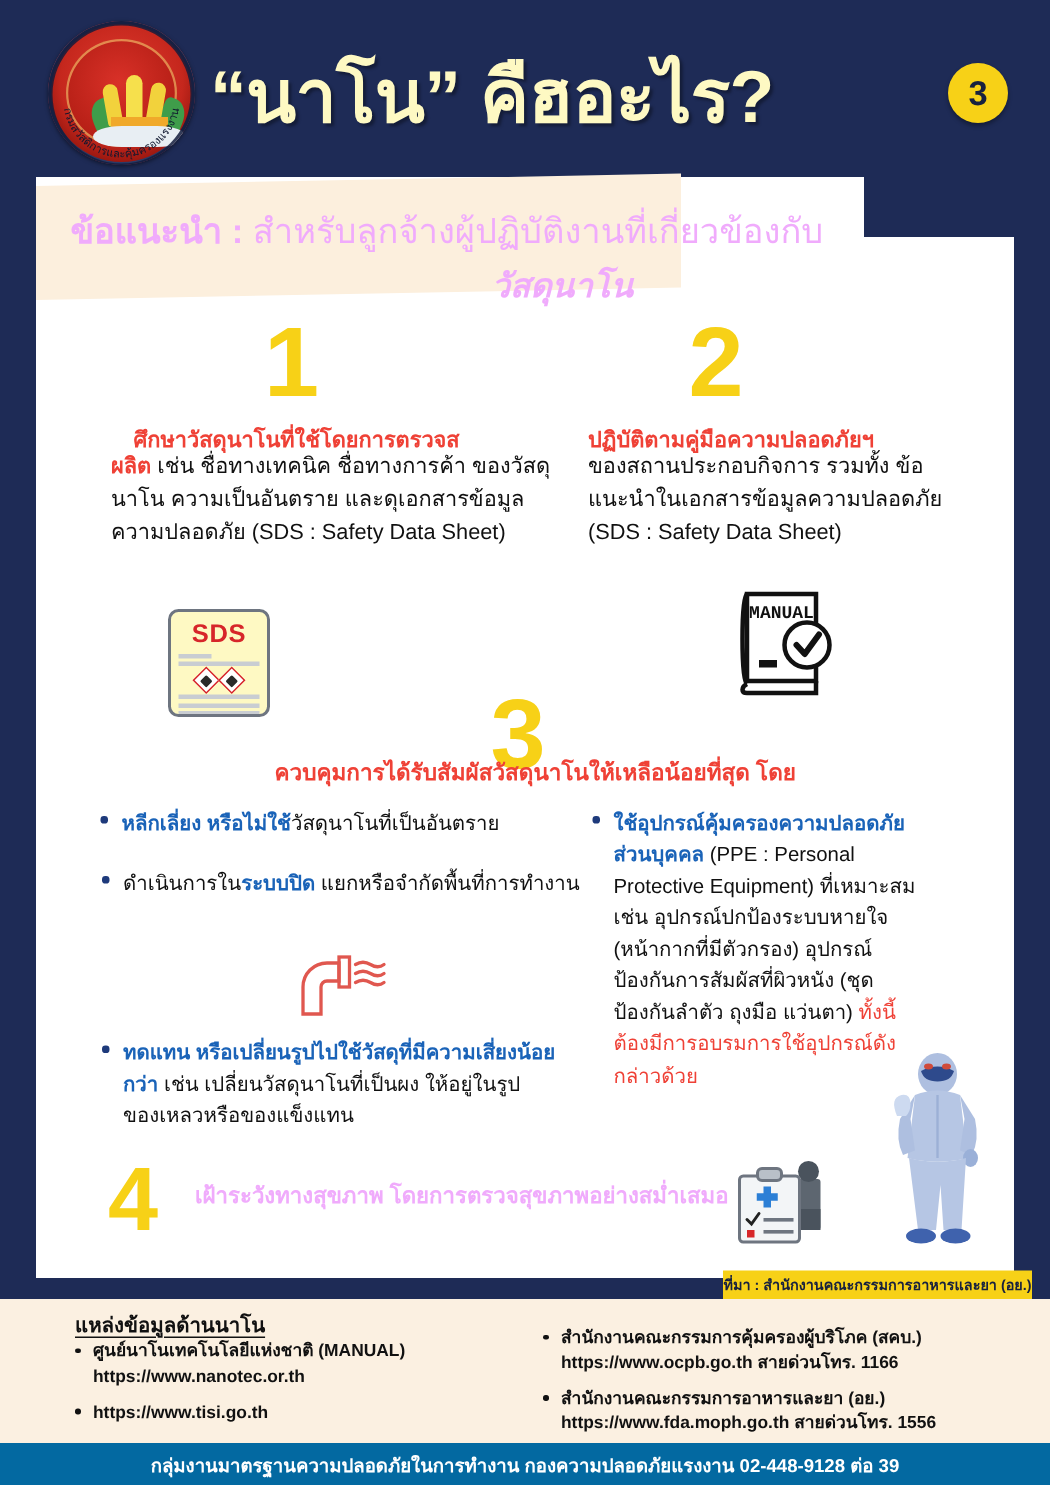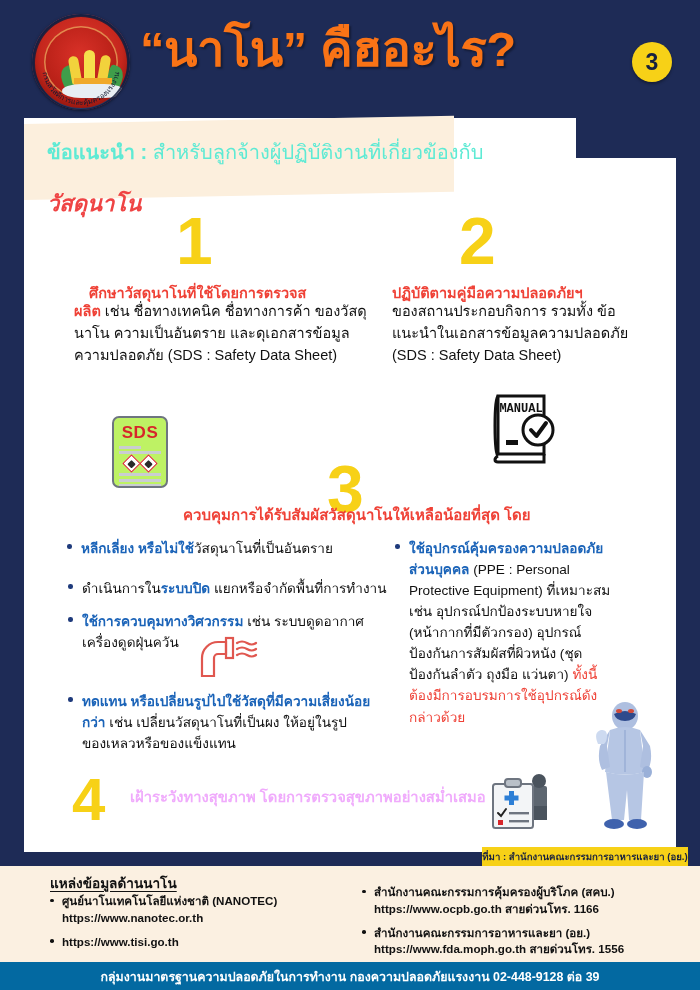--- a/index.html
+++ b/index.html
@@ -41,22 +41,22 @@
   .logo-base { position:absolute; left:18px; top:58px; width:62px; height:14px; background:#e8eef3; border-radius:50%/80%; }
   .logo-bowl { position:absolute; left:30px; top:52px; width:38px; height:12px; background:#f0a92a; border-radius:0 0 40% 40%; }
   .logo-ring {
     position:absolute; left:0; top:0; width:98px; height:98px; border-radius:50%;
     box-shadow: 0 0 0 3px rgba(20,28,60,.85) inset;
   }
   .logo-text-ring { position:absolute; inset:0; }
   .logo-text-ring svg { width:98px; height:98px; }
 
   .title {
-    position: absolute; left: 140px; top: 8px; width: 480px; height: 82px;
-    color: #f97316;
+    position: absolute; left: 140px; top: 24px; width: 480px; height: 82px;
+    color: #fef9c3;
     font-size: 49px; font-weight: bold; line-height: 82px;
     letter-spacing: -0.5px;
     text-shadow: 2px 2px 2px rgba(0,0,0,.35);
     white-space: nowrap;
   }
   .page-badge {
     position: absolute; left: 632px; top: 42px;
     width: 40px; height: 40px; border-radius: 50%;
     background: #f7d117; color: #17213f;
     font-size: 23px; font-weight: bold;
@@ -78,25 +78,25 @@
   .ribbon {
     position: absolute; left: 24px; top: 124px; width: 430px; height: 76px;
     background: #fcefdd;
     transform: skewY(-1.1deg);
     transform-origin: left top;
   }
   .ribbon-txt {
     position: absolute; left: 24px; top: 126px; width: 440px; height: 76px;
     padding: 10px 0 0 23px;
   }
-  .ribbon-l1 { font-size: 20px; color: #5eead4; white-space: nowrap; }
+  .ribbon-l1 { font-size: 23px; color: #f0abfc; white-space: nowrap; }
   .ribbon-l1 b { font-weight: bold; }
   .ribbon-l2 {
-    margin-top: 18px; text-align: left; padding-right: 42px;
-    font-size: 22px; font-style: italic; font-weight: bold; color: #ef4444;
+    margin-top: 1px; text-align: right; padding-right: 42px;
+    font-size: 22px; font-style: italic; font-weight: bold; color: #f0abfc;
   }
 
   
   .bignum {
     position: absolute; color: #f7d117; font-weight: bold; line-height: 1;
     font-size: 66px;
   }
   .step-head {
     position: absolute; color: #ef4136; font-weight: bold; font-size: 14.5px;
     white-space: nowrap;
@@ -135,22 +135,22 @@
 
   
   #num4 { left: 72px; top: 770px; font-size: 60px; }
   #head4 {
     position: absolute; left: 130px; top: 785px; width: 340px;
     font-size: 14.8px; font-weight: bold; color: #f0abfc; white-space: nowrap;
   }
 
   
   .sds-doc {
-    position: absolute; left: 112px; top: 416px; width: 56px; height: 72px;
-    background: #bef264; border: 2.5px solid #6e7580; border-radius: 7px;
+    position: absolute; left: 112px; top: 406px; width: 68px; height: 72px;
+    background: #fef9c3; border: 2.5px solid #6e7580; border-radius: 7px;
     overflow: hidden;
   }
   .sds-title {
     margin: 5px 0 2px; text-align: center; color: #d7262a;
     font-size: 17px; font-weight: bold; letter-spacing: .5px;
   }
   .sds-line { height: 3px; margin: 2.5px 5px; background: #c9cdd2; }
   .sds-line.sh { width: 22px; }
   .sds-ghs { display: flex; gap: 4px; justify-content: center; margin: 3px 0; }
   .ghs {
@@ -307,24 +307,20 @@
   <div class="bl" id="b1">
     <span class="dot"></span>
     <span class="tx"><span class="b">หลีกเลี่ยง หรือไม่ใช้</span><span>วัสดุนาโนที่เป็นอันตราย</span></span>
   </div>
 
   <div class="bl" id="b2">
     <span class="dot"></span>
     <span class="tx"><span>ดำเนินการใน</span><span class="b">ระบบปิด</span><span> แยกหรือจำกัดพื้นที่การทำงาน</span></span>
   </div>
 
-  <div class="bl" id="b3">
-    <span class="dot"></span>
-    <span class="tx"><span class="b">ใช้การควบคุมทางวิศวกรรม</span><span> เช่น ระบบดูดอากาศ เครื่องดูดฝุ่นควัน</span></span>
-  </div>
 
   <div class="fume">
     <svg viewBox="0 0 62 48" xmlns="http://www.w3.org/2000/svg" fill="none" stroke="#e0574f" stroke-width="2.2">
       <path d="M6 44 V26 A16 16 0 0 1 22 10 H30 V22 H22 A4 4 0 0 0 18 26 V44 Z"></path>
       <rect x="30" y="6" width="7" height="20"></rect>
       <path d="M41 11 q5 -3 10 0 q5 3 9 0" stroke-linecap="round"></path>
       <path d="M41 17 q5 -3 10 0 q5 3 9 0" stroke-linecap="round"></path>
       <path d="M41 23 q5 -3 10 0 q5 3 9 0" stroke-linecap="round"></path>
     </svg>
   </div>
@@ -383,21 +379,21 @@
   </div>
 
   <div class="src-badge">ที่มา : สำนักงานคณะกรรมการอาหารและยา (อย.)</div>
 
   <div class="refs"></div>
   <div class="refs-title">แหล่งข้อมูลด้านนาโน</div>
 
   <div class="rcol" id="rcolL">
     <div class="ri">
       <span class="dot"></span>
-      <span class="nm">ศูนย์นาโนเทคโนโลยีแห่งชาติ (NANOTEC)</span>
+      <span class="nm">ศูนย์นาโนเทคโนโลยีแห่งชาติ (MANUAL)</span>
       <span class="ur">https://www.nanotec.or.th</span>
     </div>
     <div class="ri">
       <span class="dot"></span>
       <span class="ur">https://www.tisi.go.th</span>
     </div>
   </div>
 
   <div class="rcol" id="rcolR">
     <div class="ri">

